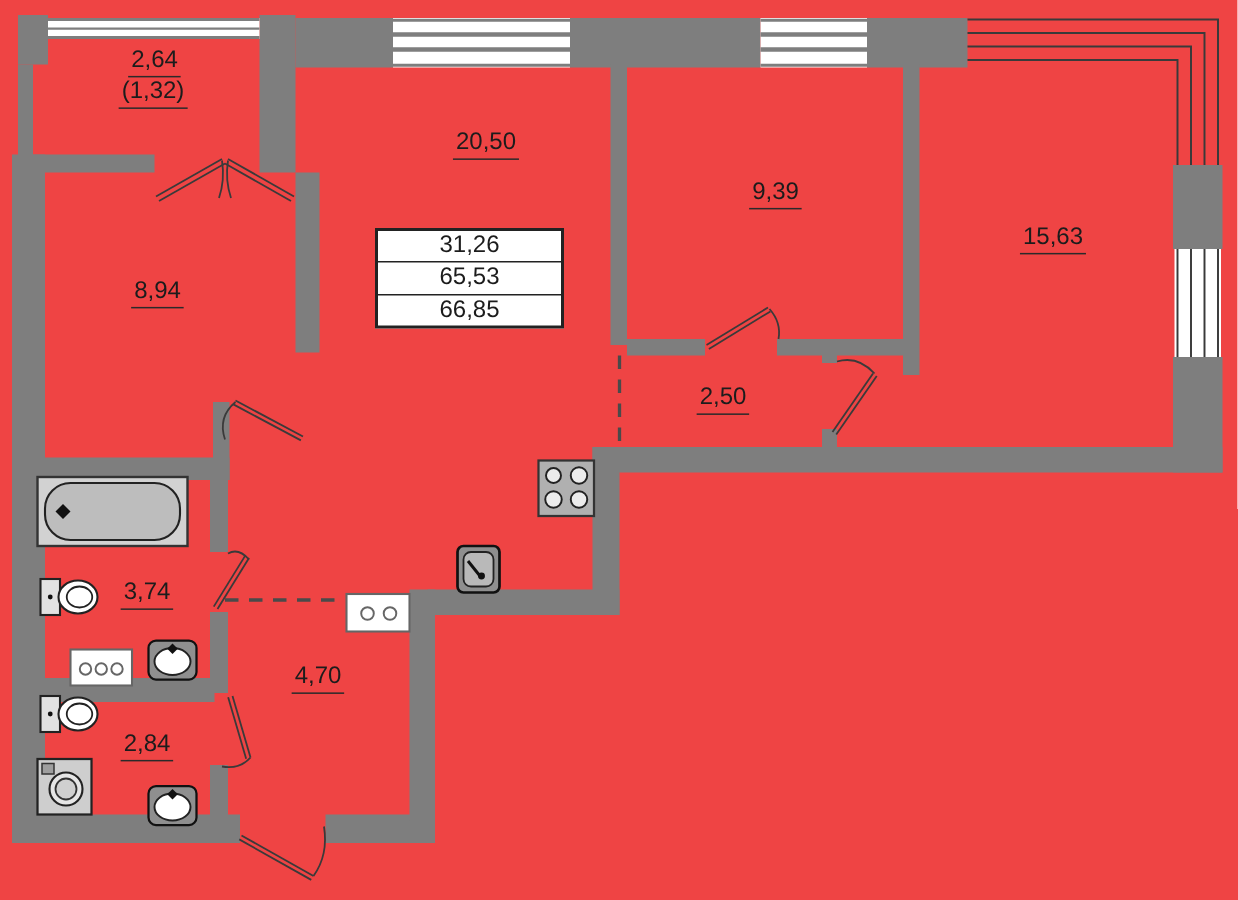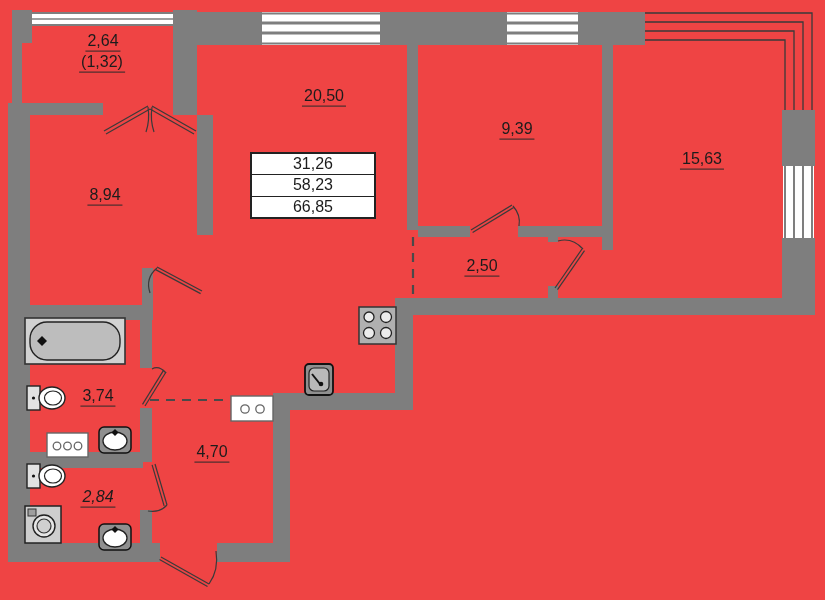--- a/index.html
+++ b/index.html
@@ -220,23 +220,23 @@
 
   <div class="lbl" style="left:103px;top:42px;">2,64</div>
   <div class="lbl" style="left:102px;top:63px;">(1,32)</div>
   <div class="lbl" style="left:105px;top:196px;">8,94</div>
   <div class="lbl" style="left:324px;top:97px;text-align:right;">20,50</div>
   <div class="lbl" style="left:517px;top:130px;">9,39</div>
   <div class="lbl" style="left:702px;top:160px;">15,63</div>
   <div class="lbl" style="left:482px;top:267px;">2,50</div>
   <div class="lbl" style="left:98px;top:397px;">3,74</div>
   <div class="lbl" style="left:212px;top:453px;">4,70</div>
-  <div class="lbl" style="left:98px;top:498px;font-style:italic;">2,84</div>
+  <div class="lbl" style="left:98px;top:498px;">2,84</div>
 
   <div class="info-box">
     <div class="info-right">
       <div class="info-row">31,26</div>
-      <div class="info-row">58,23</div>
+      <div class="info-row">65,53</div>
       <div class="info-row">66,85</div>
     </div>
   </div>
 
 </div>
 
 </body></html>

